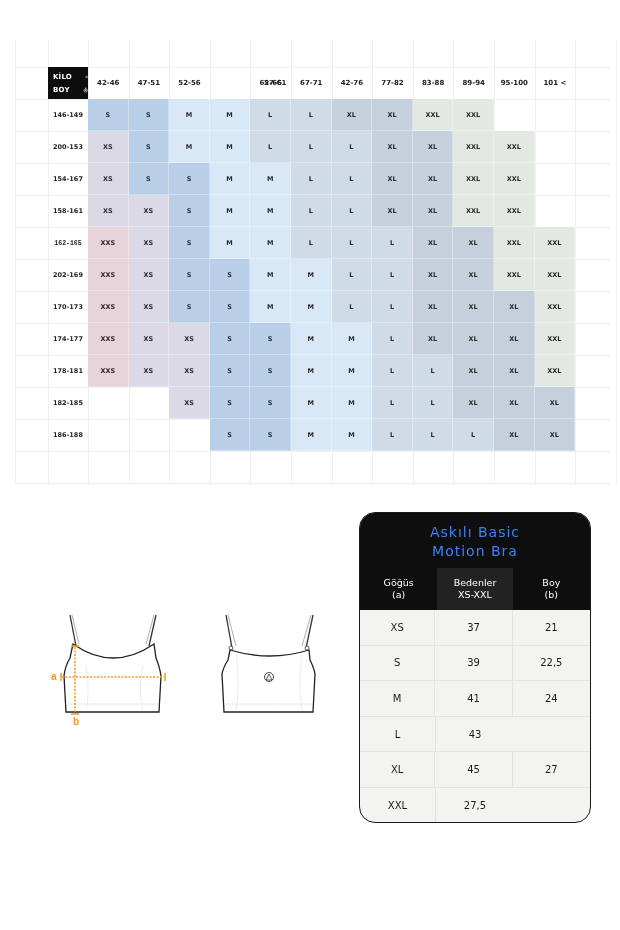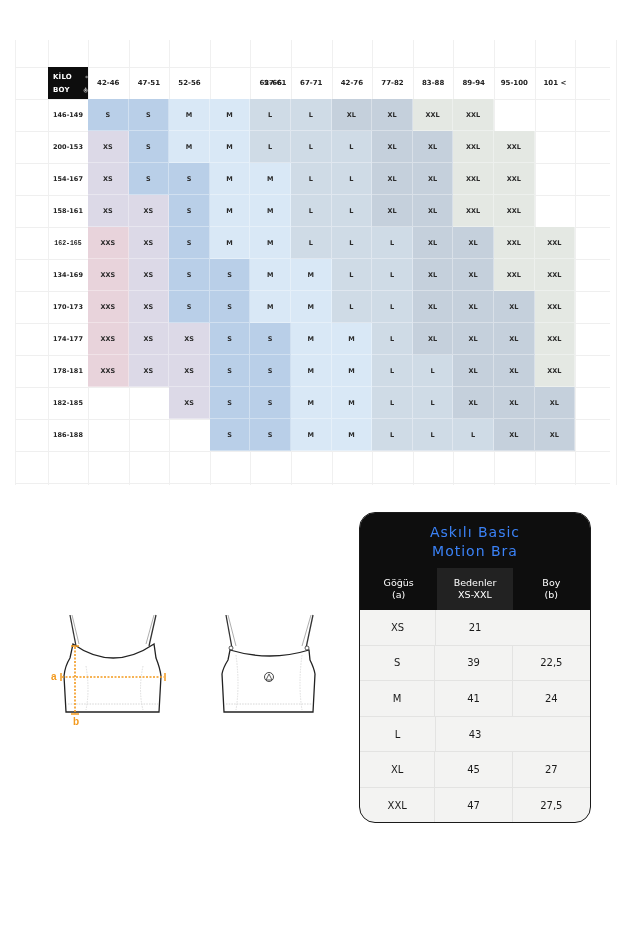--- a/index.html
+++ b/index.html
@@ -191,21 +191,21 @@
     <div class="cell" style="left: 121.2px; top: 160px; background: rgb(185, 207, 232);">S</div>
     <div class="cell" style="left: 161.8px; top: 160px; background: rgb(217, 232, 246);">M</div>
     <div class="cell" style="left: 202.4px; top: 160px; background: rgb(217, 232, 246);">M</div>
     <div class="cell" style="left: 243px; top: 160px; background: rgb(207, 219, 230);">L</div>
     <div class="cell" style="left: 283.6px; top: 160px; background: rgb(207, 219, 230);">L</div>
     <div class="cell" style="left: 324.2px; top: 160px; background: rgb(207, 219, 230);">L</div>
     <div class="cell" style="left: 364.8px; top: 160px; background: rgb(197, 208, 220);">XL</div>
     <div class="cell" style="left: 405.4px; top: 160px; background: rgb(197, 208, 220);">XL</div>
     <div class="cell" style="left: 446px; top: 160px; background: rgb(228, 232, 227);">XXL</div>
     <div class="cell" style="left: 486.6px; top: 160px; background: rgb(228, 232, 227);">XXL</div>
-    <div class="row-head" style="top: 192px;">134-169</div>
+    <div class="row-head" style="top: 192px;">202-169</div>
     <div class="cell" style="left: 40px; top: 192px; background: rgb(232, 211, 219);">XXS</div>
     <div class="cell" style="left: 80.6px; top: 192px; background: rgb(220, 217, 231);">XS</div>
     <div class="cell" style="left: 121.2px; top: 192px; background: rgb(185, 207, 232);">S</div>
     <div class="cell" style="left: 161.8px; top: 192px; background: rgb(185, 207, 232);">S</div>
     <div class="cell" style="left: 202.4px; top: 192px; background: rgb(217, 232, 246);">M</div>
     <div class="cell" style="left: 243px; top: 192px; background: rgb(217, 232, 246);">M</div>
     <div class="cell" style="left: 283.6px; top: 192px; background: rgb(207, 219, 230);">L</div>
     <div class="cell" style="left: 324.2px; top: 192px; background: rgb(207, 219, 230);">L</div>
     <div class="cell" style="left: 364.8px; top: 192px; background: rgb(197, 208, 220);">XL</div>
     <div class="cell" style="left: 405.4px; top: 192px; background: rgb(197, 208, 220);">XL</div>
@@ -330,20 +330,21 @@
       </div>
       <div class="pt-col c2">
         <span>Boy</span>
         <span>(b)</span>
       </div>
     </div>
   </div>
   <div id="pt-body">
       <div class="pt-row">
         <div class="pt-cell c0">XS</div>
+        <div class="pt-cell c1">37</div>
         <div class="pt-cell c2">21</div>
       </div>
       <div class="pt-row">
         <div class="pt-cell c0">S</div>
         <div class="pt-cell c1">39</div>
         <div class="pt-cell c2">22,5</div>
       </div>
       <div class="pt-row">
         <div class="pt-cell c0">M</div>
         <div class="pt-cell c1">41</div>
@@ -353,17 +354,16 @@
         <div class="pt-cell c0">L</div>
         <div class="pt-cell c1">43</div>
       </div>
       <div class="pt-row">
         <div class="pt-cell c0">XL</div>
         <div class="pt-cell c1">45</div>
         <div class="pt-cell c2">27</div>
       </div>
       <div class="pt-row">
         <div class="pt-cell c0">XXL</div>
-        <div class="pt-cell c1">47</div>
         <div class="pt-cell c2">27,5</div>
       </div>
     </div>
 </div>
 
 </body></html>

